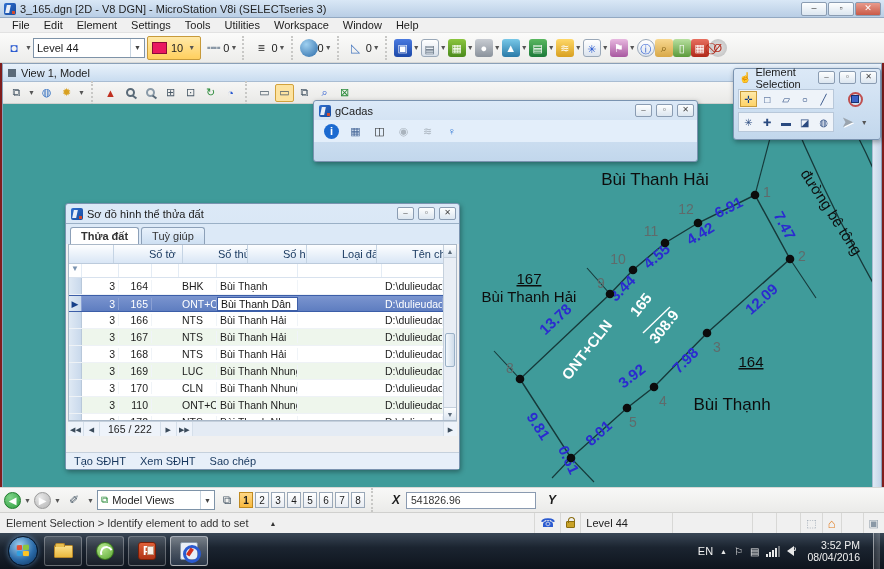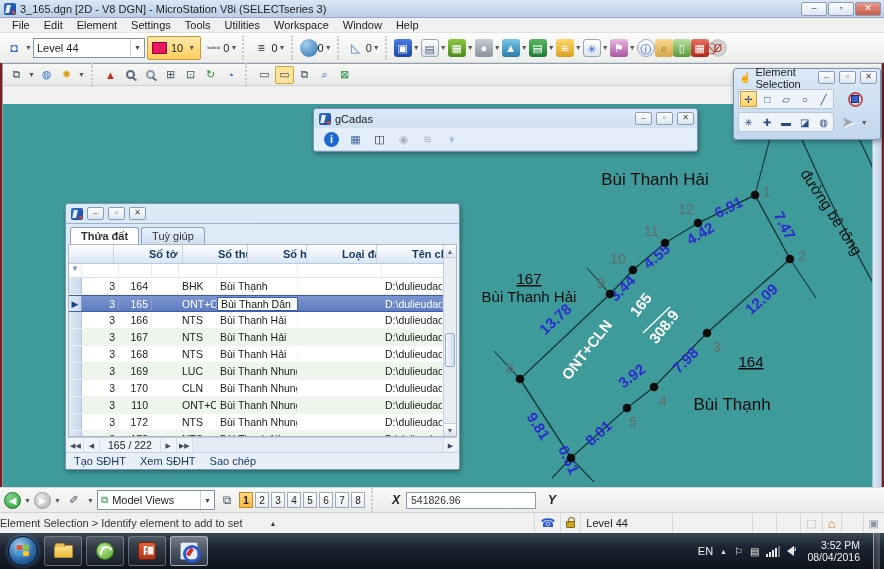--- a/index.html
+++ b/index.html
@@ -57,21 +57,21 @@
   #map-svg text { font-family:"Liberation Sans", sans-serif; }
 
   
   .float { position:absolute; border:1px solid #7a93b0; border-radius:3px;
     background:linear-gradient(#dce9f7,#c2d7ec); box-shadow:1px 2px 5px rgba(0,0,0,.35); }
   .f-title { height:19px; display:flex; align-items:center; gap:4px; padding:0 3px 0 5px; }
   .f-title .cap { flex:1; color:#1a1a1a; }
   .fbtn { width:17px; height:13px; border:1px solid #8a9cb2; border-radius:2px; flex:none;
     background:linear-gradient(#fdfefe,#dce6f0); font-size:8px; line-height:10px; text-align:center; color:#444; }
 
-  .gcadas { left:313px; top:108px; width:385px; height:44px; z-index:6; }
+  .gcadas { left:313px; top:100px; width:385px; height:62px; z-index:6; }
   .g-menu { height:19px; background:#eef4fb; border-top:1px solid #f6faff; display:flex; align-items:center; padding-left:6px; }
   .g-menu span { padding:0 7px; }
   .g-tools { height:22px; background:#e3eefa; display:flex; align-items:center; gap:9px; padding-left:10px; }
   .g-tools .gt { width:15px; height:15px; text-align:center; line-height:15px; font-size:11px; }
 
   .elemsel { left:733px; top:68px; width:148px; height:72px; z-index:6; }
   .es-body { padding:3px 4px; display:grid; grid-template-columns:96px 1fr; row-gap:3px; align-items:center; }
   .es-row { display:flex; gap:2px; background:#eef3f9; border:1px solid #b8c8da; padding:1px; }
   .esico { width:17px; height:16px; display:flex; align-items:center; justify-content:center; font-size:10px; color:#2a4a80; }
   .esico.on { background:linear-gradient(#ffe9a8,#ffd368); border:1px solid #c79a3a; color:#17408a; }
@@ -82,21 +82,21 @@
 
   
   .dlg { left:65px; top:203px; width:395px; height:267px; z-index:7; display:flex; flex-direction:column; }
   .dlg-body { flex:1; background:#f0f0f0; border-top:1px solid #9ab0c6; display:flex; flex-direction:column; }
   .tabs { height:20px; background:#dce9f7; display:flex; align-items:flex-end; padding-left:4px; gap:2px; }
   .tab { padding:2px 10px 2px; border:1px solid #8ca0b8; border-bottom:none; border-radius:3px 3px 0 0;
     background:linear-gradient(#e8f1fb,#cddff2); color:#333; }
   .tab.active { background:#fff; font-weight:bold; }
   .grid { position:relative; flex:1; background:#fff; border:1px solid #aab8c8; margin:0 2px; overflow:hidden; }
   .ghead { display:flex; height:19px; background:linear-gradient(#fdfeff,#d9e6f5); border-bottom:1px solid #bccbdc; }
-  .ghead .c { font-weight:bold; color:#17375e; display:flex; align-items:center; padding:0 3px; border-right:1px solid #c5d4e4; overflow:hidden; white-space:nowrap;margin-left:32px; }
+  .ghead .c { font-weight:normal; color:#17375e; display:flex; align-items:center; padding:0 3px; border-right:1px solid #c5d4e4; overflow:hidden; white-space:nowrap;margin-left:32px; }
   .gfilter { display:flex; height:14px; border-bottom:1px solid #d8e2ee; background:#fff; }
   .gfilter .c { border-right:1px solid #e4ecf5; }
   .c { flex:none; overflow:hidden; white-space:nowrap; }
   .w-sel{width:13px;} .w-sto{width:37px;} .w-sth{width:33px;} .w-sh{width:27px;} .w-ld{width:38px;} .w-tc{width:81px;} .w-tx{width:84px;} .w-tp{flex:1;}
   #grid-body { position:absolute; left:0; right:13px; top:33px; bottom:0; overflow:hidden; }
   .grow { display:flex; height:17px; align-items:center; border-bottom:1px solid #eef2f6; background:#fff; }
   .grow.alt { background:#eef6ec; }
   .grow .c { padding:0 3px; border-right:1px solid #f0f4f8; font-size:10.5px; }
   .grow .num { text-align:right; }
   .grow .sel-c { height:100%; background:linear-gradient(90deg,#dfe9f4,#c9d9ec); border-right:1px solid #b8c8da; color:#17408a; font-size:9px; line-height:17px; text-align:center; padding:0; }
@@ -105,36 +105,36 @@
   .grow.sel .focuscell { background:#fff; color:#111; border:1px solid #3c5ea8; }
   .gvscroll { position:absolute; right:0; top:0; bottom:0; width:13px; background:#e9eef5; border-left:1px solid #c5d0dc; }
   .gvbtn { height:13px; text-align:center; font-size:7px; color:#5a6a7a; line-height:13px; background:linear-gradient(#fdfeff,#dbe5f0); border-bottom:1px solid #c5d0dc; }
   .gvbtn.bot { position:absolute; bottom:0; left:0; right:0; border-top:1px solid #c5d0dc; border-bottom:none; }
   .gvthumb { position:absolute; left:1px; right:1px; top:88px; height:34px; background:linear-gradient(90deg,#f4f8fc,#cfdcea); border:1px solid #9ab0c6; border-radius:2px; }
   .pager { height:15px; display:flex; align-items:center; background:#eef3fa; border-top:1px solid #c5d0dc; margin:0 2px; font-size:9px; color:#3a4a5a; }
   .pgbtn { width:16px; text-align:center; font-size:7px; border-right:1px solid #d5dfea; height:100%; line-height:15px; }
   .pgcount { padding:0 8px; font-size:10.5px; color:#222; border-right:1px solid #d5dfea; height:100%; line-height:15px; }
   .pgtrack { flex:1; height:100%; background:#e4ebf4; }
   .pgend { width:14px; text-align:center; font-size:7px; border-left:1px solid #d5dfea; height:100%; line-height:15px; }
-  .dlg-actions { height:17px; display:flex; align-items:center; gap:14px; padding-left:8px; background:#e7eff9; border-top:1px solid #c5d0dc; color:#16365c; }
+  .dlg-actions { height:17px; display:flex; align-items:center; gap:14px; padding-left:8px; background:#e7eff9; border-top:1px solid #c5d0dc; color:#16365c;margin-top:16px; }
 
   
   .navbar { position:absolute; left:0; top:487px; width:884px; height:25px; background:linear-gradient(#f8f8f7,#ebebe9);
     border-top:1px solid #d8d8d6; display:flex; align-items:center; padding-left:4px; gap:2px; }
   .navcirc { width:17px; height:17px; border-radius:50%; color:#fff; font-size:10px; text-align:center; line-height:16px; flex:none; }
   .back { background:radial-gradient(circle at 35% 30%,#7fd489,#2e9e3e); border:1px solid #1e7a2c; }
   .fwd { background:radial-gradient(circle at 35% 30%,#e8e8e8,#b4b4b4); border:1px solid #9a9a9a; color:#fdfdfd; }
   .viewnum { width:14px; height:16px; border:1px solid #9aa8b8; background:linear-gradient(#fff,#e8ecf2); text-align:center; line-height:15px; font-size:10px; flex:none; }
   .viewnum.on { background:linear-gradient(#ffd887,#f8b93e); border-color:#c08a20; font-weight:bold; }
   .coord-label { font-weight:bold; font-style:italic; font-size:12px; margin:0 4px 0 10px; }
   .coord { width:130px; height:17px; border:1px solid #8a9ab0; background:#fff; padding:1px 4px; font-size:10.5px; color:#333; display:flex; align-items:center; }
 
   .statusbar { position:absolute; left:0; top:512px; width:884px; height:21px; background:#f0f0f0; border-top:1px solid #d0d0ce;
     display:flex; align-items:center; }
-  .sb-msg { width:262px; color:#333; }
+  .sb-msg { padding-left:6px; width:262px; color:#333; }
   .sb-pop { width:22px; text-align:center; font-size:7px; color:#333; }
   .sb-cell { height:21px; display:flex; align-items:center; justify-content:center; border-left:1px solid #d8d8d6; padding:0 5px; }
   .lockbody { width:9px; height:7px; background:#c9a227; border:1px solid #8a6d10; border-radius:1px; position:relative; margin-top:3px; }
   .lockbody:before { content:""; position:absolute; left:1px; top:-5px; width:5px; height:5px; border:1.5px solid #8a6d10; border-bottom:none; border-radius:4px 4px 0 0; }
   .homeico { color:#e07818; font-size:13px; }
 
   .taskbar { position:absolute; left:0; top:533px; width:884px; height:36px;
     background:linear-gradient(#3a4756,#1b2430 40%,#0e141d); display:flex; align-items:center; }
   .orb { width:30px; height:30px; border-radius:50%; margin:0 6px 0 8px; flex:none; position:relative;
     background:radial-gradient(circle at 38% 30%,#9fd0f0,#2a6aa8 55%,#0d2f56); border:1px solid #06182e; box-shadow:0 0 5px rgba(120,190,255,.5); }
@@ -242,20 +242,24 @@
     <span class="gicon" style="background:linear-gradient(#e8b8e0,#a858a0);">⚑</span>
     <span class="drop">▼</span>
     <span class="gicon" style="background:linear-gradient(#fff,#dce4ee);color:#2a5ad0;border:1px solid #9aa8b8;border-radius:50%;">ⓘ</span>
     <span class="gicon" style="background:linear-gradient(#f8d890,#d8a848);color:#7a5a10;">⌕</span>
     <span class="gicon" style="background:linear-gradient(#b8e0a0,#5a9a3a);">▯</span>
     <span class="gicon" style="background:linear-gradient(#e87060,#b02818);">▦</span>
     <span class="gicon" style="background:radial-gradient(#e8e8e8,#b8b8b8);color:#b02818;border-radius:50%;">⃠Ø</span>
   </div>
 
   <div class="viewwin">
+    <div class="view-titlebar">
+      <span class="sq"></span>
+      <span>View 1, Model</span>
+    </div>
     <div class="view-toolbar">
       <span class="vico">⧉</span>
       <span class="drop">▼</span>
       <span class="vico" style="color:#2a6ac0;">◍</span>
       <span class="vico" style="color:#d8a020;">✹</span>
       <span class="drop">▼</span>
       <span class="tsep"></span>
       <span class="vico" style="color:#c03020;">▲</span>
       <span class="vico">
           <span class="mag"></span>
@@ -386,20 +390,21 @@
         <span class="drop">▼</span>
       </div>
     </div>
   </div>
 
   <div class="float dlg">
     <div class="f-title">
       <span class="msicon">
           <b></b>
         </span>
+      <span class="cap">Sơ đồ hình thể thửa đất</span>
       <span class="fbtn">–</span>
       <span class="fbtn">▫</span>
       <span class="fbtn">✕</span>
     </div>
     <div class="dlg-body">
       <div class="tabs">
         <span class="tab active">Thửa đất</span>
         <span class="tab">Tuỳ giúp</span>
       </div>
       <div class="grid">

